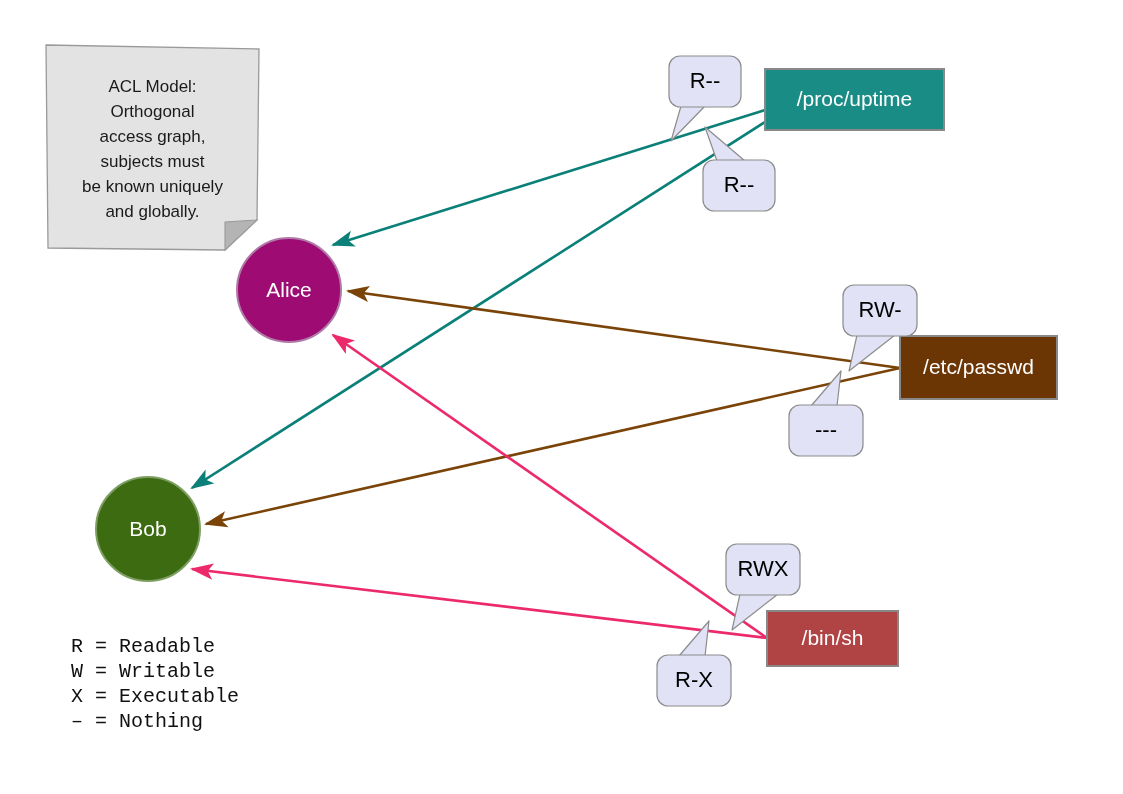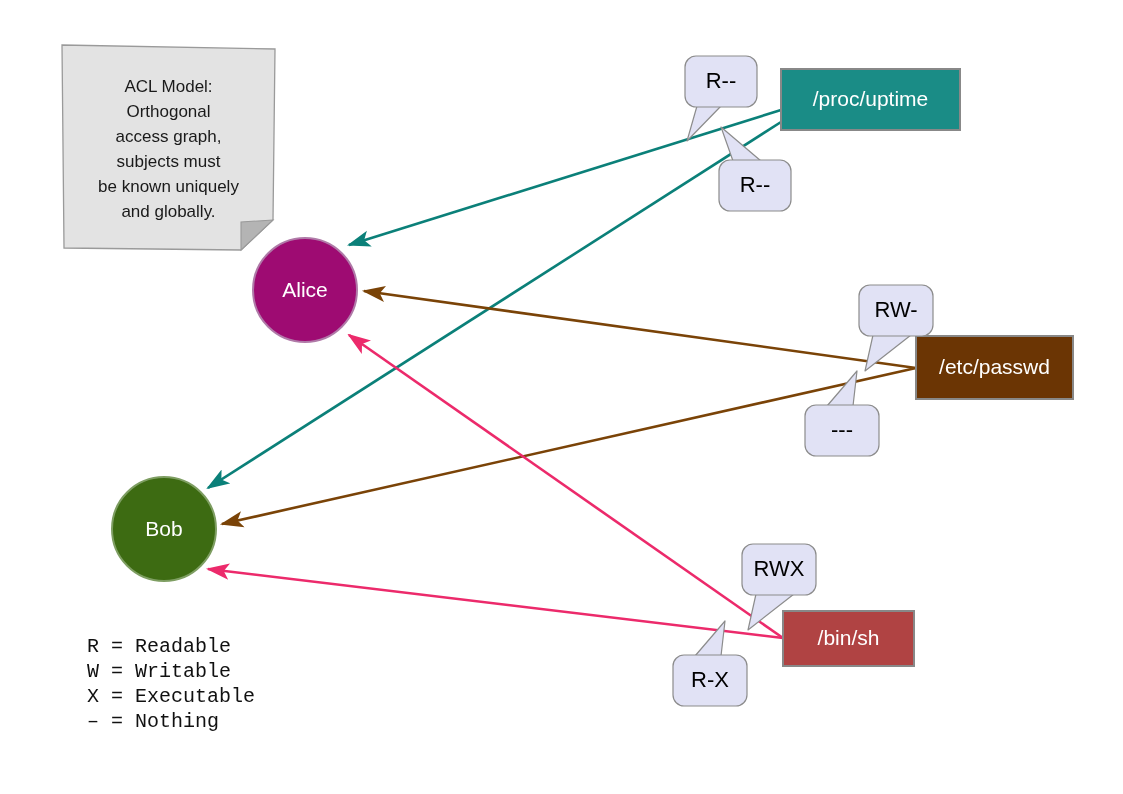--- a/index.html
+++ b/index.html
@@ -9,21 +9,21 @@
   }
   body {
     width: 1123px;
     height: 794px;
     position: relative;
     overflow: hidden;
     font-family: "Liberation Sans", sans-serif;
   }
   #canvas {
     position: absolute;
-    left: 16px; top: 0;
+    left: 0; top: 0;
     width: 1044px;
     height: 794px;
   }
   .svg-layer {
     position: absolute;
     left: 0; top: 0;
     width: 1123px;
     height: 794px;
   }
   .node-label {

